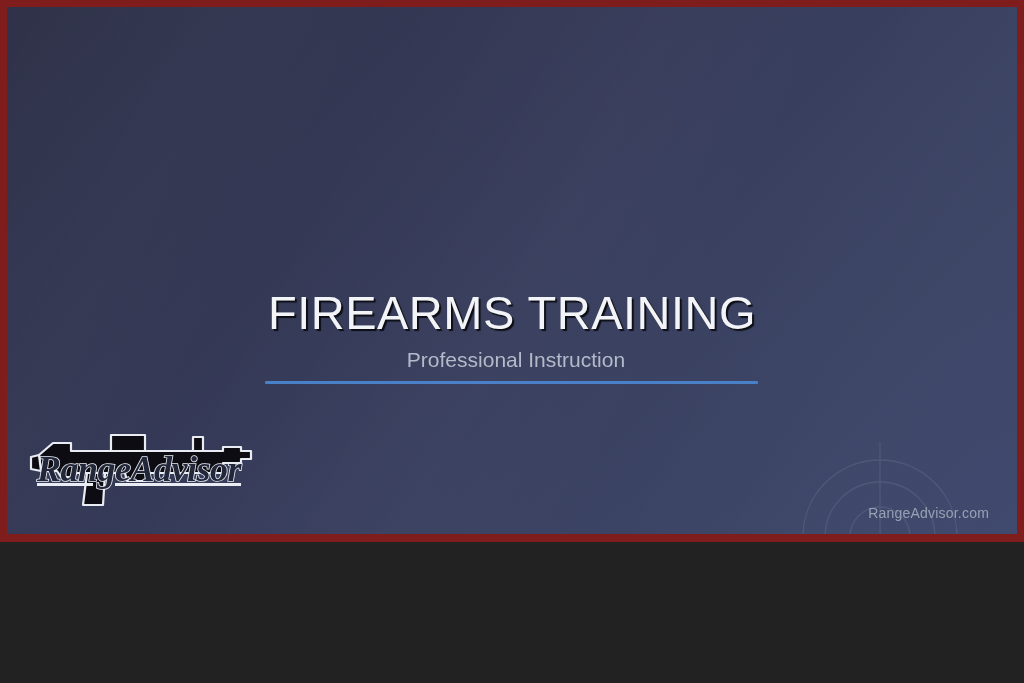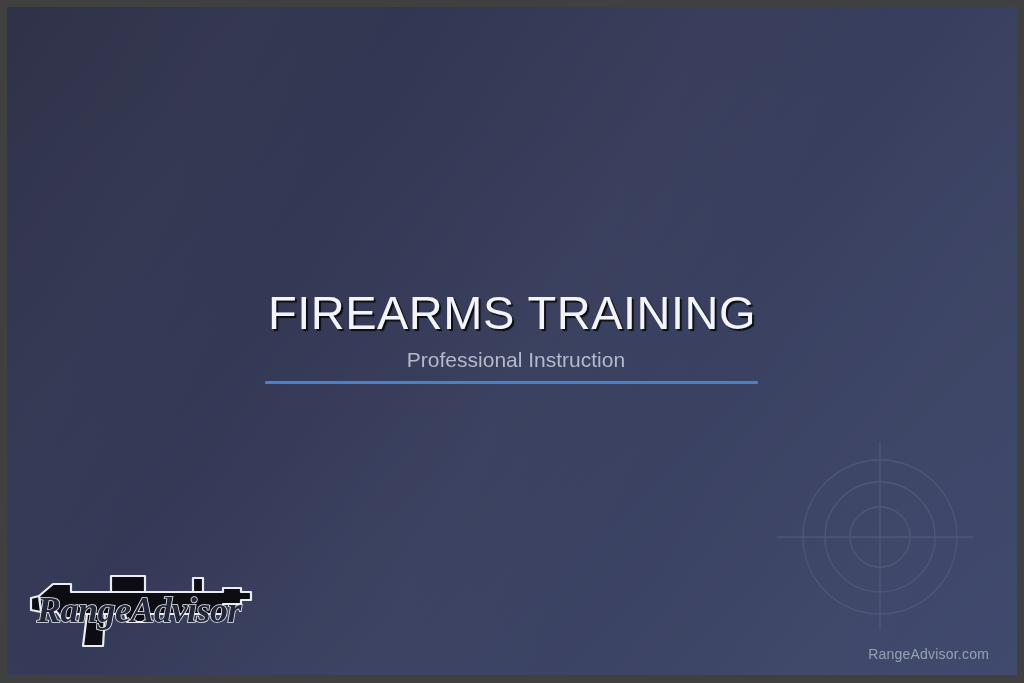--- a/index.html
+++ b/index.html
@@ -7,24 +7,24 @@
     padding: 0;
     background: #222;
   }
   body {
     font-family: "Liberation Sans", sans-serif;
   }
 
   #slide {
     position: relative;
     width: 1024px;
-    height: 683px;
+    height: 542px;
     overflow: hidden;
     box-sizing: border-box;
-    background: #404040; 
+    background: #7f1d1d; 
     padding: 7px 7px 8px 7px;
   }
 
   #slide-canvas {
     position: relative;
     width: 100%;
     height: 100%;
     overflow: hidden;
     background:
       linear-gradient(135deg,
@@ -128,20 +128,21 @@
     font-weight: 700;
     font-size: 36px;
     font-style: italic;
     letter-spacing: -0.5px;
     color: #23273a;
     -webkit-text-stroke: 1.6px #e9ecf2;
     paint-order: stroke fill;
     text-align: left;
     white-space: nowrap;
     line-height: 1;
+    text-decoration: underline;
   }
 </style>
 </head>
 <body>
 
 <div id="slide">
   <div id="slide-canvas">
 
     <div id="sheen"></div>
 

